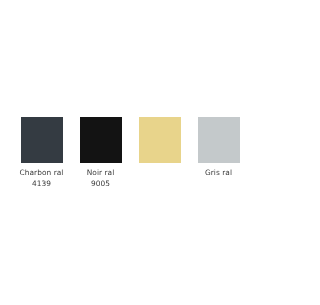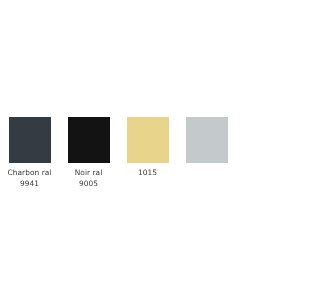--- a/index.html
+++ b/index.html
@@ -9,21 +9,21 @@
   body {
     width: 236px;
     height: 305px;
     background: #ffffff;
     font-family: "DejaVu Sans", sans-serif;
     overflow: hidden;
   }
 
   #swatch-panel {
     position: absolute;
-    left: 0;
+    left: 12px;
     top: 0;
     width: 236px;
     height: 305px;
     background: #ffffff;
   }
 
   #swatch-row {
     position: absolute;
     left: 0;
     top: 117px;
@@ -66,39 +66,39 @@
 </head>
 <body>
 
 <div id="swatch-panel">
   <div id="swatch-row">
 
     <div class="swatch-item">
       <span class="swatch-chip" style="background:#343b42;"></span>
       <span class="swatch-caption">
         <span class="swatch-name">Charbon ral</span>
-        <span class="swatch-code">9941</span>
+        <span class="swatch-code">4139</span>
       </span>
     </div>
 
     <div class="swatch-item">
       <span class="swatch-chip" style="background:#131313;"></span>
       <span class="swatch-caption">
         <span class="swatch-name">Noir ral</span>
         <span class="swatch-code">9005</span>
       </span>
     </div>
 
     <div class="swatch-item">
       <span class="swatch-chip" style="background:#e8d48b;"></span>
       <span class="swatch-caption">
-        <span class="swatch-code">1015</span>
       </span>
     </div>
 
     <div class="swatch-item">
       <span class="swatch-chip" style="background:#c4c9cb;"></span>
       <span class="swatch-caption">
+        <span class="swatch-name">Gris ral</span>
       </span>
     </div>
 
   </div>
 </div>
 
 </body></html>

